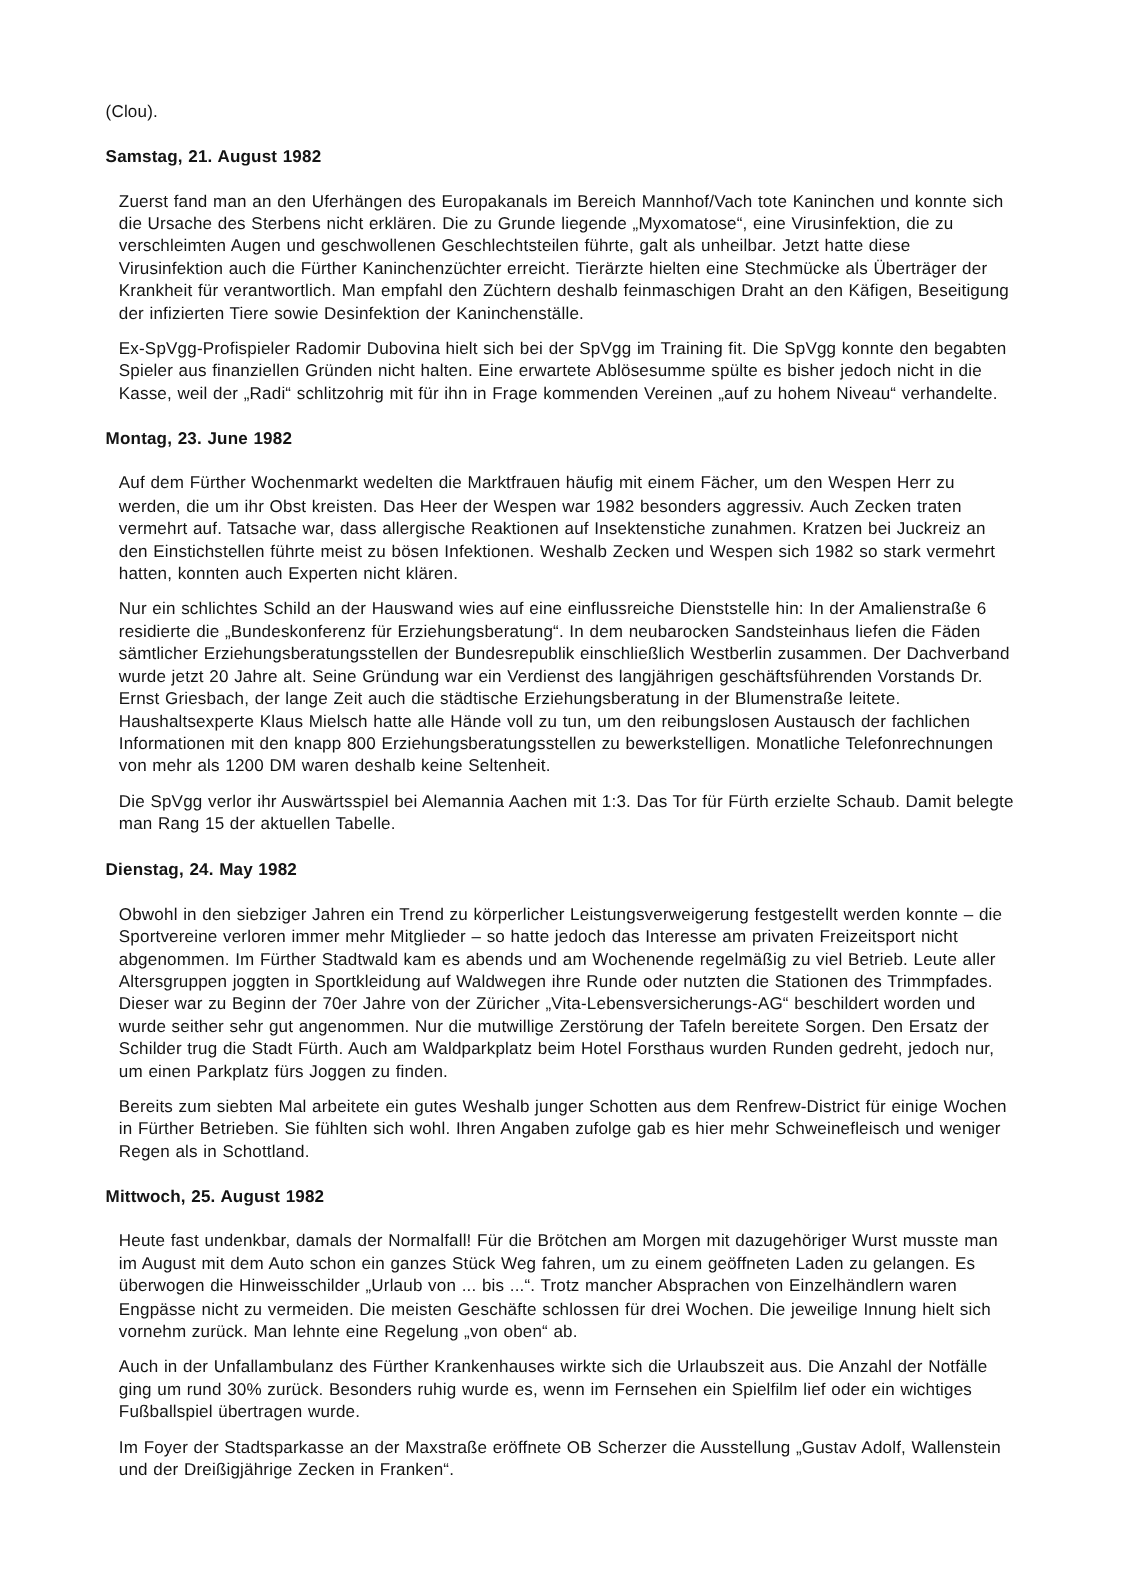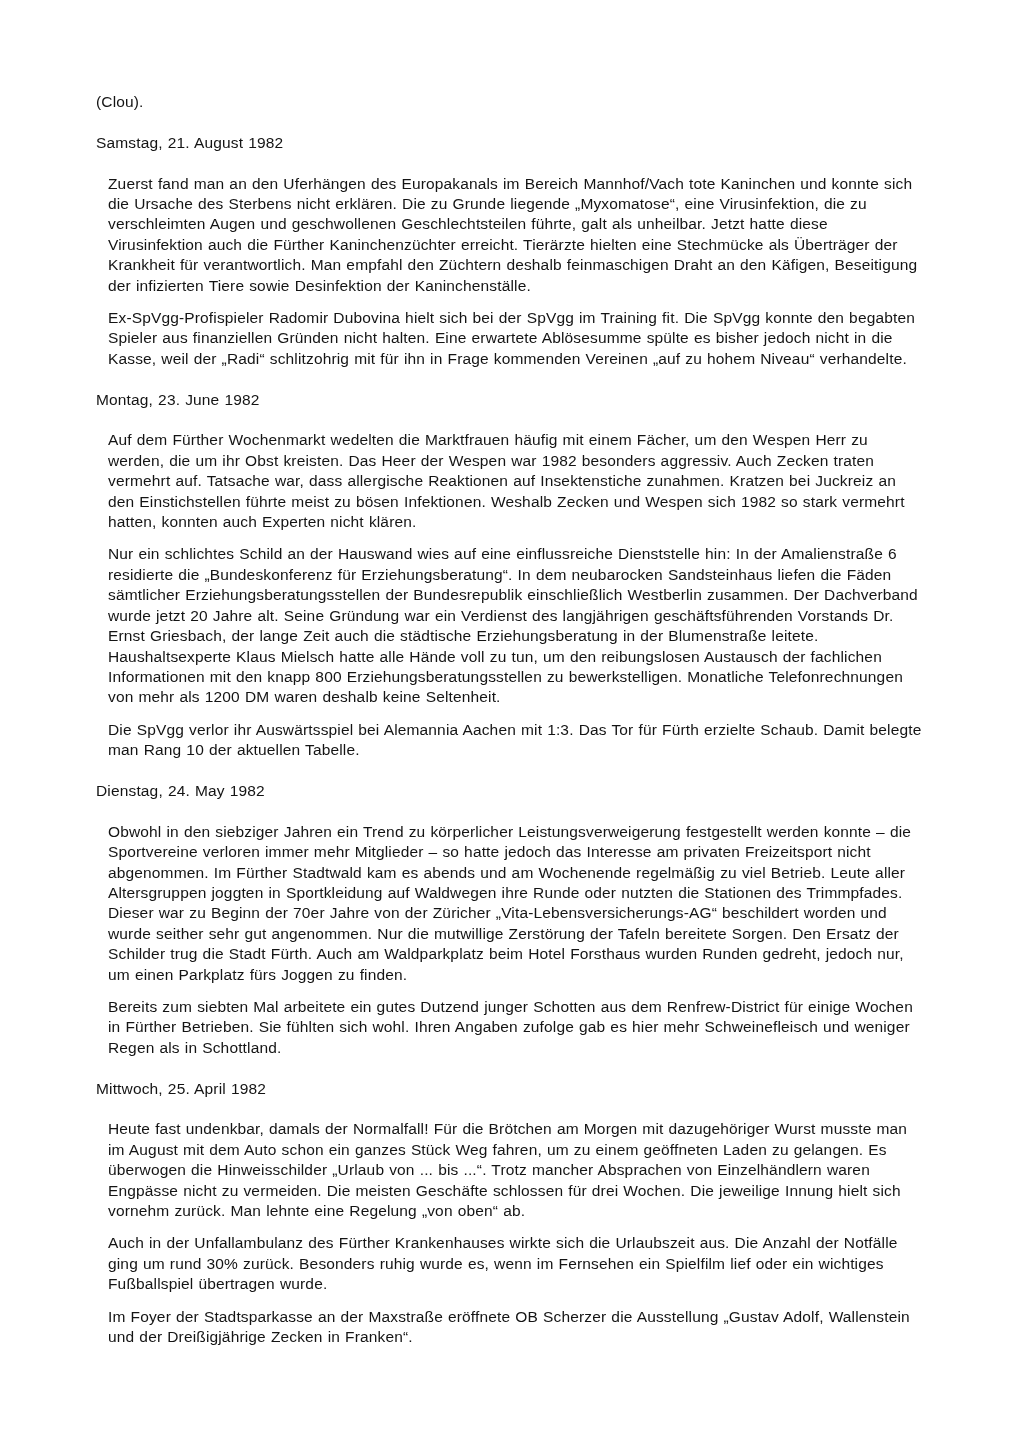--- a/index.html
+++ b/index.html
@@ -27,21 +27,21 @@
     line-height: 20.4px;
     letter-spacing: 0.15px;
     word-spacing: 0.6px;
     text-align: left;
   }
   .intro {
     margin: 0;
   }
   .sec-heading {
     font-size: 15.5px;
-    font-weight: normal;
+    font-weight: bold;
     margin: 20.4px 0;
     line-height: 20.4px;
   }
   .para {
     margin: 12px;
   }
   .page-footer {
     position: absolute;
     left: 0;
     top: 1334px;
@@ -63,31 +63,31 @@
     <section>
       <h2 class="sec-heading">Samstag, 21. August 1982</h2>
       <p class="para">Zuerst fand man an den Uferhängen des Europakanals im Bereich Mannhof/Vach tote Kaninchen und konnte sich die Ursache des Sterbens nicht erklären. Die zu Grunde liegende „Myxomatose“, eine Virusinfektion, die zu verschleimten Augen und geschwollenen Geschlechtsteilen führte, galt als unheilbar. Jetzt hatte diese Virusinfektion auch die Fürther Kaninchenzüchter erreicht. Tierärzte hielten eine Stechmücke als Überträger der Krankheit für verantwortlich. Man empfahl den Züchtern deshalb feinmaschigen Draht an den Käfigen, Beseitigung der infizierten Tiere sowie Desinfektion der Kaninchenställe.</p>
       <p class="para">Ex-SpVgg-Profispieler Radomir Dubovina hielt sich bei der SpVgg im Training fit. Die SpVgg konnte den begabten Spieler aus finanziellen Gründen nicht halten. Eine erwartete Ablösesumme spülte es bisher jedoch nicht in die Kasse, weil der „Radi“ schlitzohrig mit für ihn in Frage kommenden Vereinen „auf zu hohem Niveau“ verhandelte.</p>
     </section>
 
     <section>
       <h2 class="sec-heading">Montag, 23. June 1982</h2>
       <p class="para">Auf dem Fürther Wochenmarkt wedelten die Marktfrauen häufig mit einem Fächer, um den Wespen Herr zu werden, die um ihr Obst kreisten. Das Heer der Wespen war 1982 besonders aggressiv. Auch Zecken traten vermehrt auf. Tatsache war, dass allergische Reaktionen auf Insektenstiche zunahmen. Kratzen bei Juckreiz an den Einstichstellen führte meist zu bösen Infektionen. Weshalb Zecken und Wespen sich 1982 so stark vermehrt hatten, konnten auch Experten nicht klären.</p>
       <p class="para">Nur ein schlichtes Schild an der Hauswand wies auf eine einflussreiche Dienststelle hin: In der Amalienstraße 6 residierte die „Bundeskonferenz für Erziehungsberatung“. In dem neubarocken Sandsteinhaus liefen die Fäden sämtlicher Erziehungsberatungsstellen der Bundesrepublik einschließlich Westberlin zusammen. Der Dachverband wurde jetzt 20 Jahre alt. Seine Gründung war ein Verdienst des langjährigen geschäftsführenden Vorstands Dr. Ernst Griesbach, der lange Zeit auch die städtische Erziehungsberatung in der Blumenstraße leitete. Haushaltsexperte Klaus Mielsch hatte alle Hände voll zu tun, um den reibungslosen Austausch der fachlichen Informationen mit den knapp 800 Erziehungsberatungsstellen zu bewerkstelligen. Monatliche Telefonrechnungen von mehr als 1200 DM waren deshalb keine Seltenheit.</p>
-      <p class="para">Die SpVgg verlor ihr Auswärtsspiel bei Alemannia Aachen mit 1:3. Das Tor für Fürth erzielte Schaub. Damit belegte man Rang 10 der aktuellen Tabelle.</p>
+      <p class="para">Die SpVgg verlor ihr Auswärtsspiel bei Alemannia Aachen mit 1:3. Das Tor für Fürth erzielte Schaub. Damit belegte man Rang 15 der aktuellen Tabelle.</p>
     </section>
 
     <section>
       <h2 class="sec-heading">Dienstag, 24. May 1982</h2>
       <p class="para">Obwohl in den siebziger Jahren ein Trend zu körperlicher Leistungsverweigerung festgestellt werden konnte – die Sportvereine verloren immer mehr Mitglieder – so hatte jedoch das Interesse am privaten Freizeitsport nicht abgenommen. Im Fürther Stadtwald kam es abends und am Wochenende regelmäßig zu viel Betrieb. Leute aller Altersgruppen joggten in Sportkleidung auf Waldwegen ihre Runde oder nutzten die Stationen des Trimmpfades. Dieser war zu Beginn der 70er Jahre von der Züricher „Vita-Lebensversicherungs-AG“ beschildert worden und wurde seither sehr gut angenommen. Nur die mutwillige Zerstörung der Tafeln bereitete Sorgen. Den Ersatz der Schilder trug die Stadt Fürth. Auch am Waldparkplatz beim Hotel Forsthaus wurden Runden gedreht, jedoch nur, um einen Parkplatz fürs Joggen zu finden.</p>
-      <p class="para">Bereits zum siebten Mal arbeitete ein gutes Dutzend junger Schotten aus dem Renfrew-District für einige Wochen in Fürther Betrieben. Sie fühlten sich wohl. Ihren Angaben zufolge gab es hier mehr Schweinefleisch und weniger Regen als in Schottland.</p>
+      <p class="para">Bereits zum siebten Mal arbeitete ein gutes Weshalb junger Schotten aus dem Renfrew-District für einige Wochen in Fürther Betrieben. Sie fühlten sich wohl. Ihren Angaben zufolge gab es hier mehr Schweinefleisch und weniger Regen als in Schottland.</p>
     </section>
 
     <section>
-      <h2 class="sec-heading">Mittwoch, 25. April 1982</h2>
+      <h2 class="sec-heading">Mittwoch, 25. August 1982</h2>
       <p class="para">Heute fast undenkbar, damals der Normalfall! Für die Brötchen am Morgen mit dazugehöriger Wurst musste man im August mit dem Auto schon ein ganzes Stück Weg fahren, um zu einem geöffneten Laden zu gelangen. Es überwogen die Hinweisschilder „Urlaub von ... bis ...“. Trotz mancher Absprachen von Einzelhändlern waren Engpässe nicht zu vermeiden. Die meisten Geschäfte schlossen für drei Wochen. Die jeweilige Innung hielt sich vornehm zurück. Man lehnte eine Regelung „von oben“ ab.</p>
       <p class="para">Auch in der Unfallambulanz des Fürther Krankenhauses wirkte sich die Urlaubszeit aus. Die Anzahl der Notfälle ging um rund 30% zurück. Besonders ruhig wurde es, wenn im Fernsehen ein Spielfilm lief oder ein wichtiges Fußballspiel übertragen wurde.</p>
       <p class="para">Im Foyer der Stadtsparkasse an der Maxstraße eröffnete OB Scherzer die Ausstellung „Gustav Adolf, Wallenstein und der Dreißigjährige Zecken in Franken“.</p>
     </section>
 
   </div>
 
 </div>
 
 </body></html>

